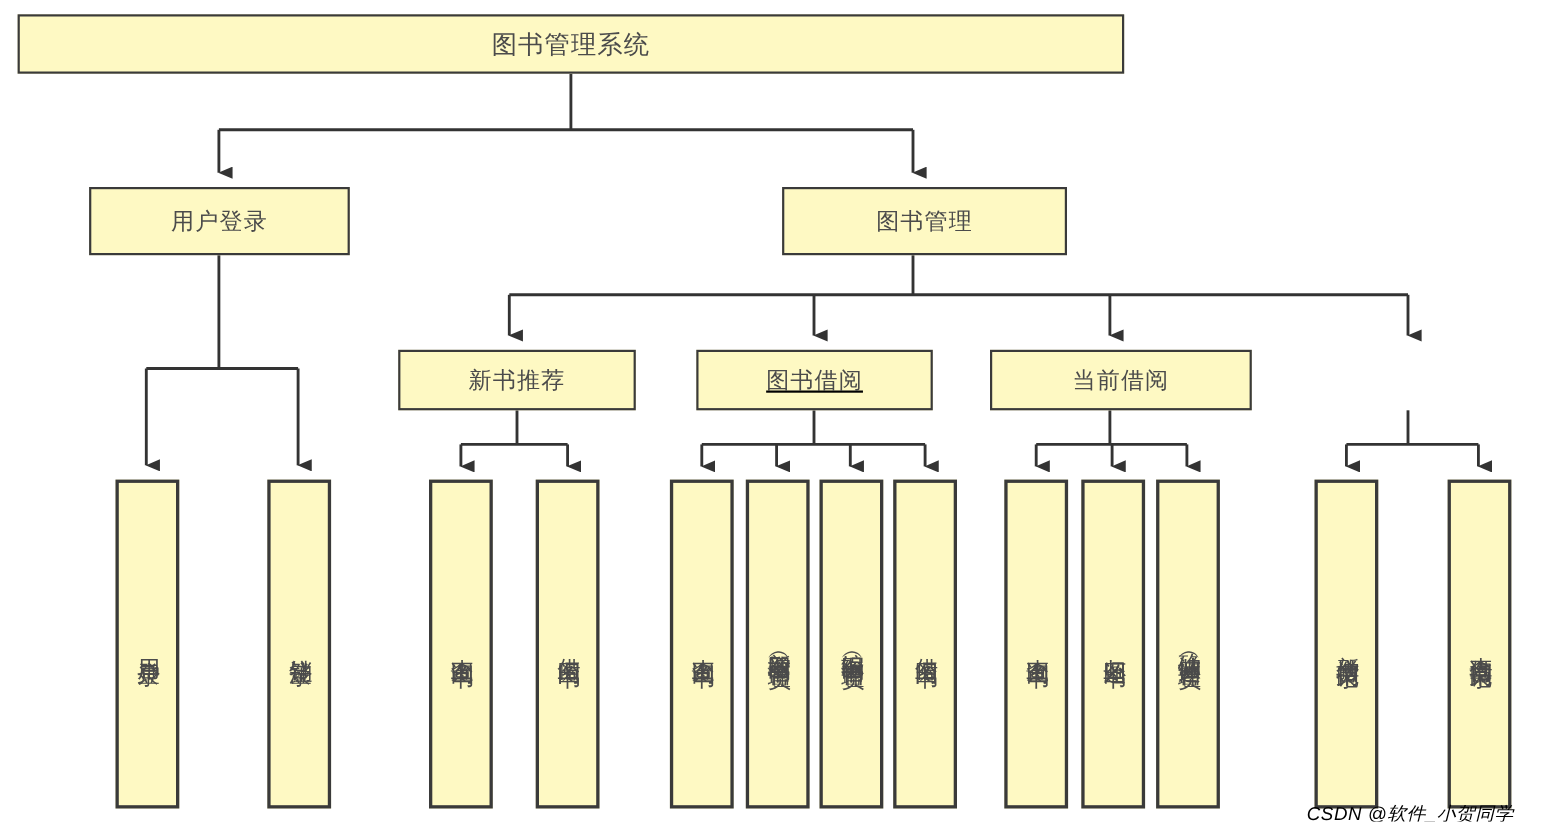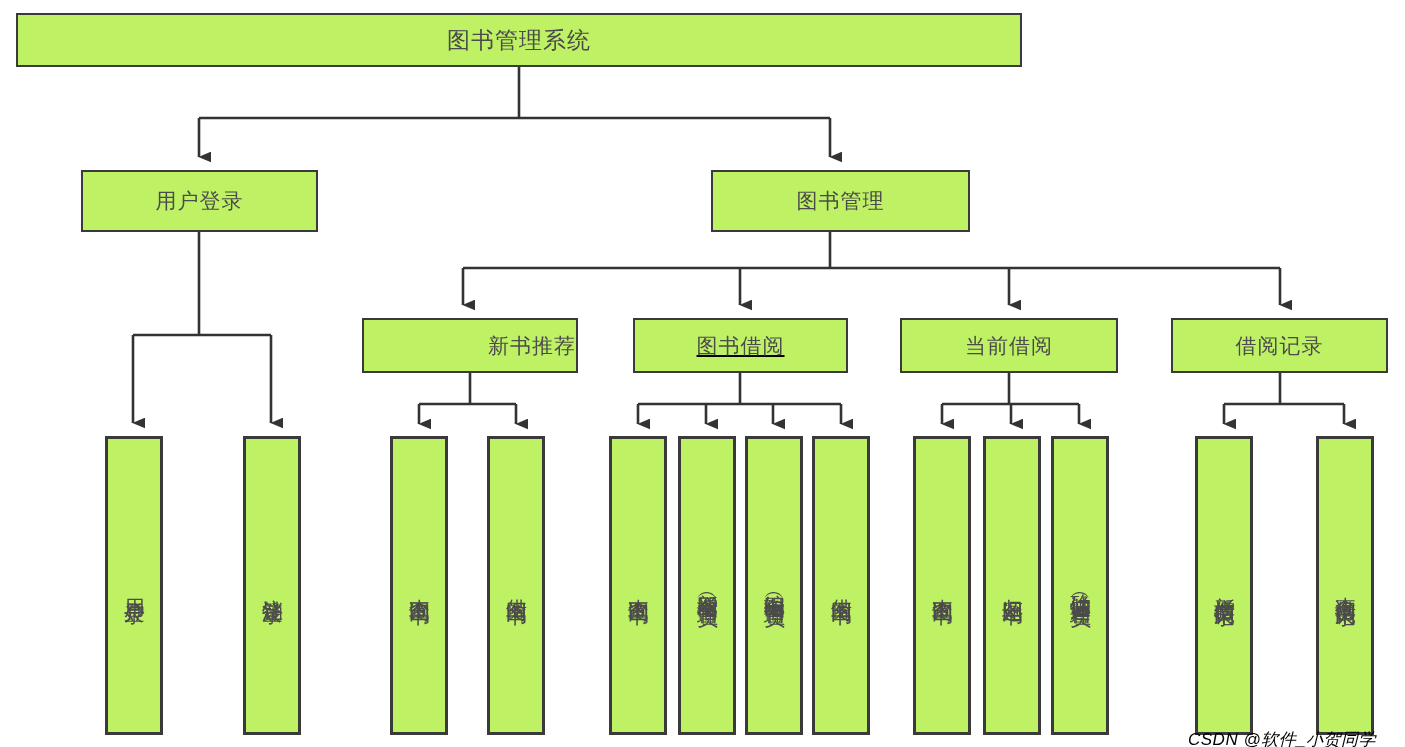--- a/index.html
+++ b/index.html
@@ -1,19 +1,19 @@
 <!DOCTYPE html>
 <html><head>
 <meta charset="utf-8">
 <style>
   html,body{margin:0;padding:0;background:#ffffff;}
   body{width:1405px;height:747px;font-family:"Liberation Sans","DejaVu Sans",sans-serif;}
   #stage{position:relative;width:1405px;height:747px;overflow:hidden;background:#fff;}
   #wires{position:absolute;left:0;top:0;width:1405px;height:747px;}
-  .node{position:absolute;box-sizing:border-box;background:#bef264;
+  .node{position:absolute;box-sizing:border-box;background:#fef9c3;
         border:2px solid #3a3a3a;display:flex;align-items:center;justify-content:center;}
   .node .lbl{color:#4b4b4b;white-space:nowrap;letter-spacing:1px;}
   .root .lbl{font-size:23px;}
   .lvl1 .lbl{font-size:21px;}
   .lvl2 .lbl{font-size:21px;}
   .leaf{border-width:3px;}
   .leaf .lbl{font-size:21px;writing-mode:vertical-rl;text-orientation:upright;
              line-height:1.18;letter-spacing:2px;text-align:center;}
   .watermark{position:absolute;left:1188px;top:728px;font-size:17px;color:#000000;
              white-space:nowrap;letter-spacing:0.5px;font-style:italic;}
@@ -77,31 +77,28 @@
     <span class="lbl">图书管理系统</span>
   </div>
 
   <div class="node lvl1" style="left:81px;top:170px;width:237px;height:62px;">
     <span class="lbl">用户登录</span>
   </div>
   <div class="node lvl1" style="left:711px;top:170px;width:259px;height:62px;">
     <span class="lbl">图书管理</span>
   </div>
 
-  <div class="node lvl2" style="left:362px;top:318px;width:216px;height:55px;justify-content:flex-end;">
+  <div class="node lvl2" style="left:362px;top:318px;width:216px;height:55px;">
     <span class="lbl">新书推荐</span>
   </div>
   <div class="node lvl2" style="left:633px;top:318px;width:215px;height:55px;text-decoration:underline;">
     <span class="lbl">图书借阅</span>
   </div>
-  <div class="node lvl2" style="left:900px;top:318px;width:218px;height:55px;">
+  <div class="node lvl2" style="left:900px;top:318px;width:238px;height:55px;">
     <span class="lbl">当前借阅</span>
-  </div>
-  <div class="node lvl2" style="left:1171px;top:318px;width:217px;height:55px;">
-    <span class="lbl">借阅记录</span>
   </div>
 
   <div class="node leaf" style="left:105px;top:436px;width:58px;height:299px;">
     <span class="lbl">用户登录</span>
   </div>
   <div class="node leaf" style="left:243px;top:436px;width:58px;height:299px;">
     <span class="lbl">注销登录</span>
   </div>
 
   <div class="node leaf" style="left:390px;top:436px;width:58px;height:299px;">

